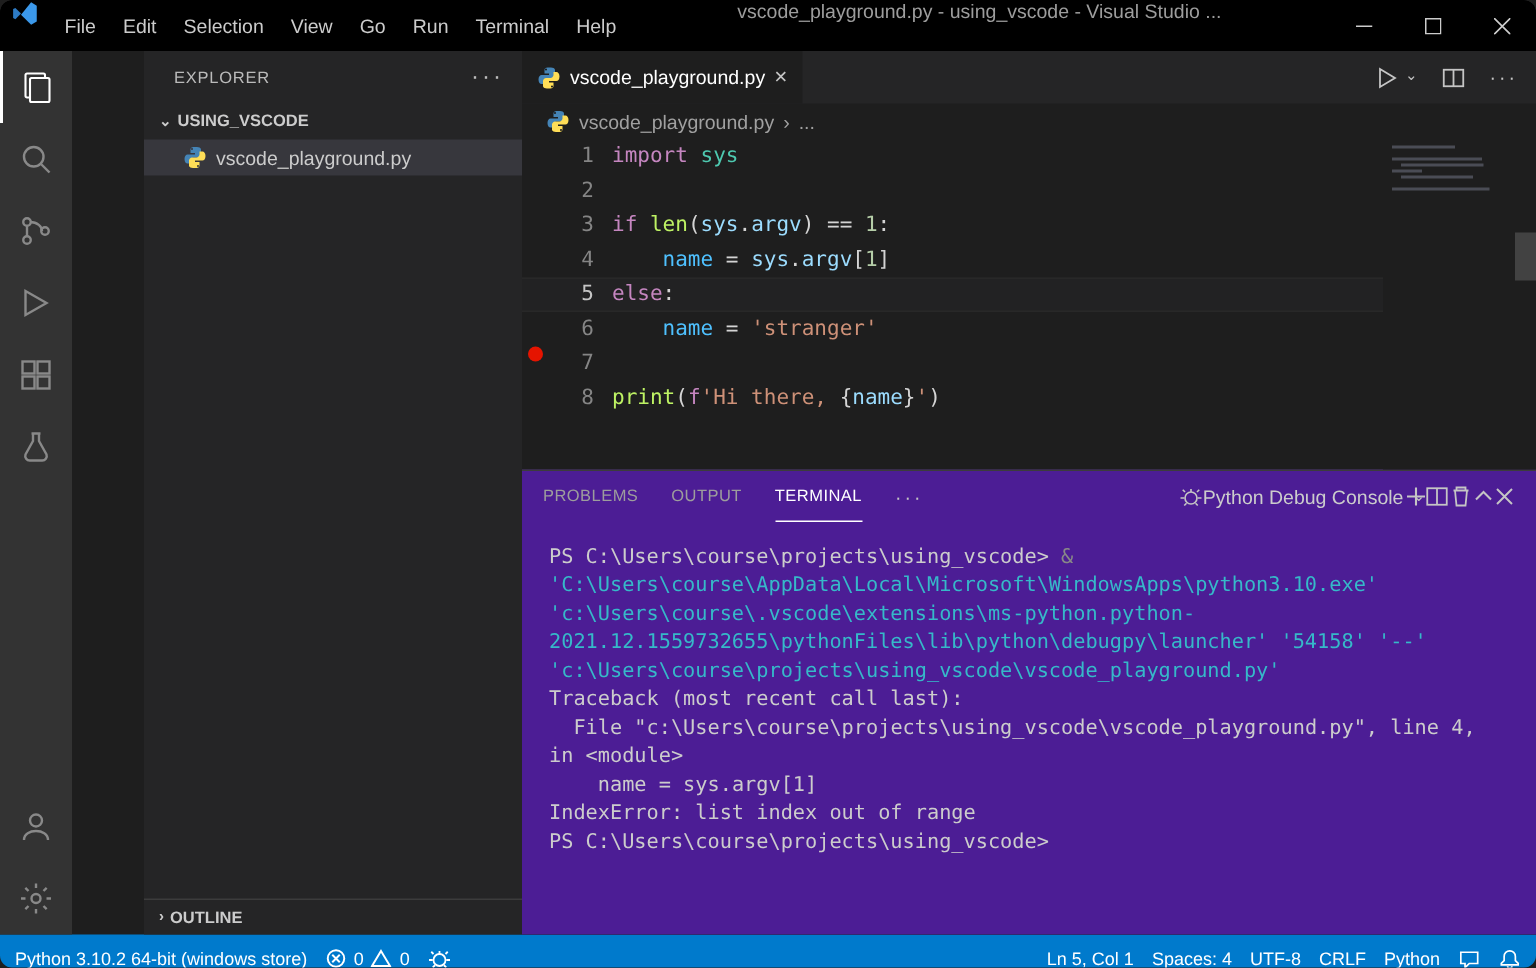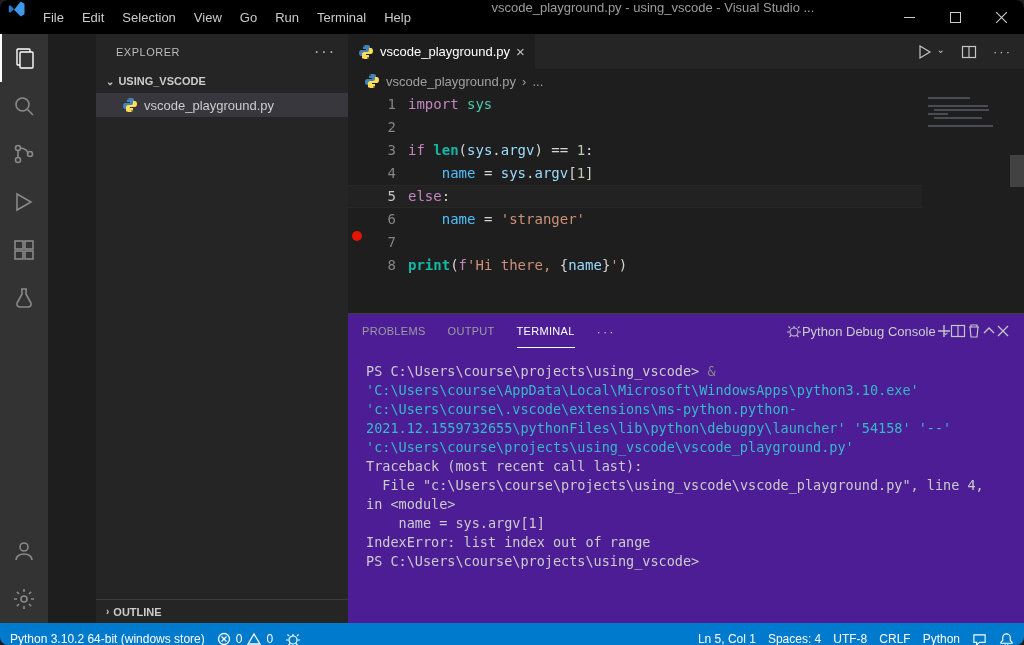--- a/index.html
+++ b/index.html
@@ -124,21 +124,21 @@
 .minimap {
   position:absolute; right:14px; top:0; width:88px; height:100%;
   background:#1e1e1e;
 }
 .scrollbar-v {
   position:absolute; right:0; top:0; width:14px; height:100%;
   background:#1e1e1e;
 }
 .scrollbar-v .thumb { width:14px; height:32px; background:#424242; margin-top:62px; }
 .kw { color:#c586c0; }
-.fn { color:#14b8a6;font-weight:bold; }
+.fn { color:#bef264; }
 .var { color:#9cdcfe; }
 .var2 { color:#4fc1ff; }
 .str { color:#ce9178;margin-top:28px; }
 .num { color:#b5cea8; }
 .op { color:#d4d4d4; }
 .mod { color:#4ec9b0; }
 .panel {
   flex:1; background:#4c1d95; border-top:1px solid #3c3c3c;
   display:flex; flex-direction:column;
   min-height:0;

